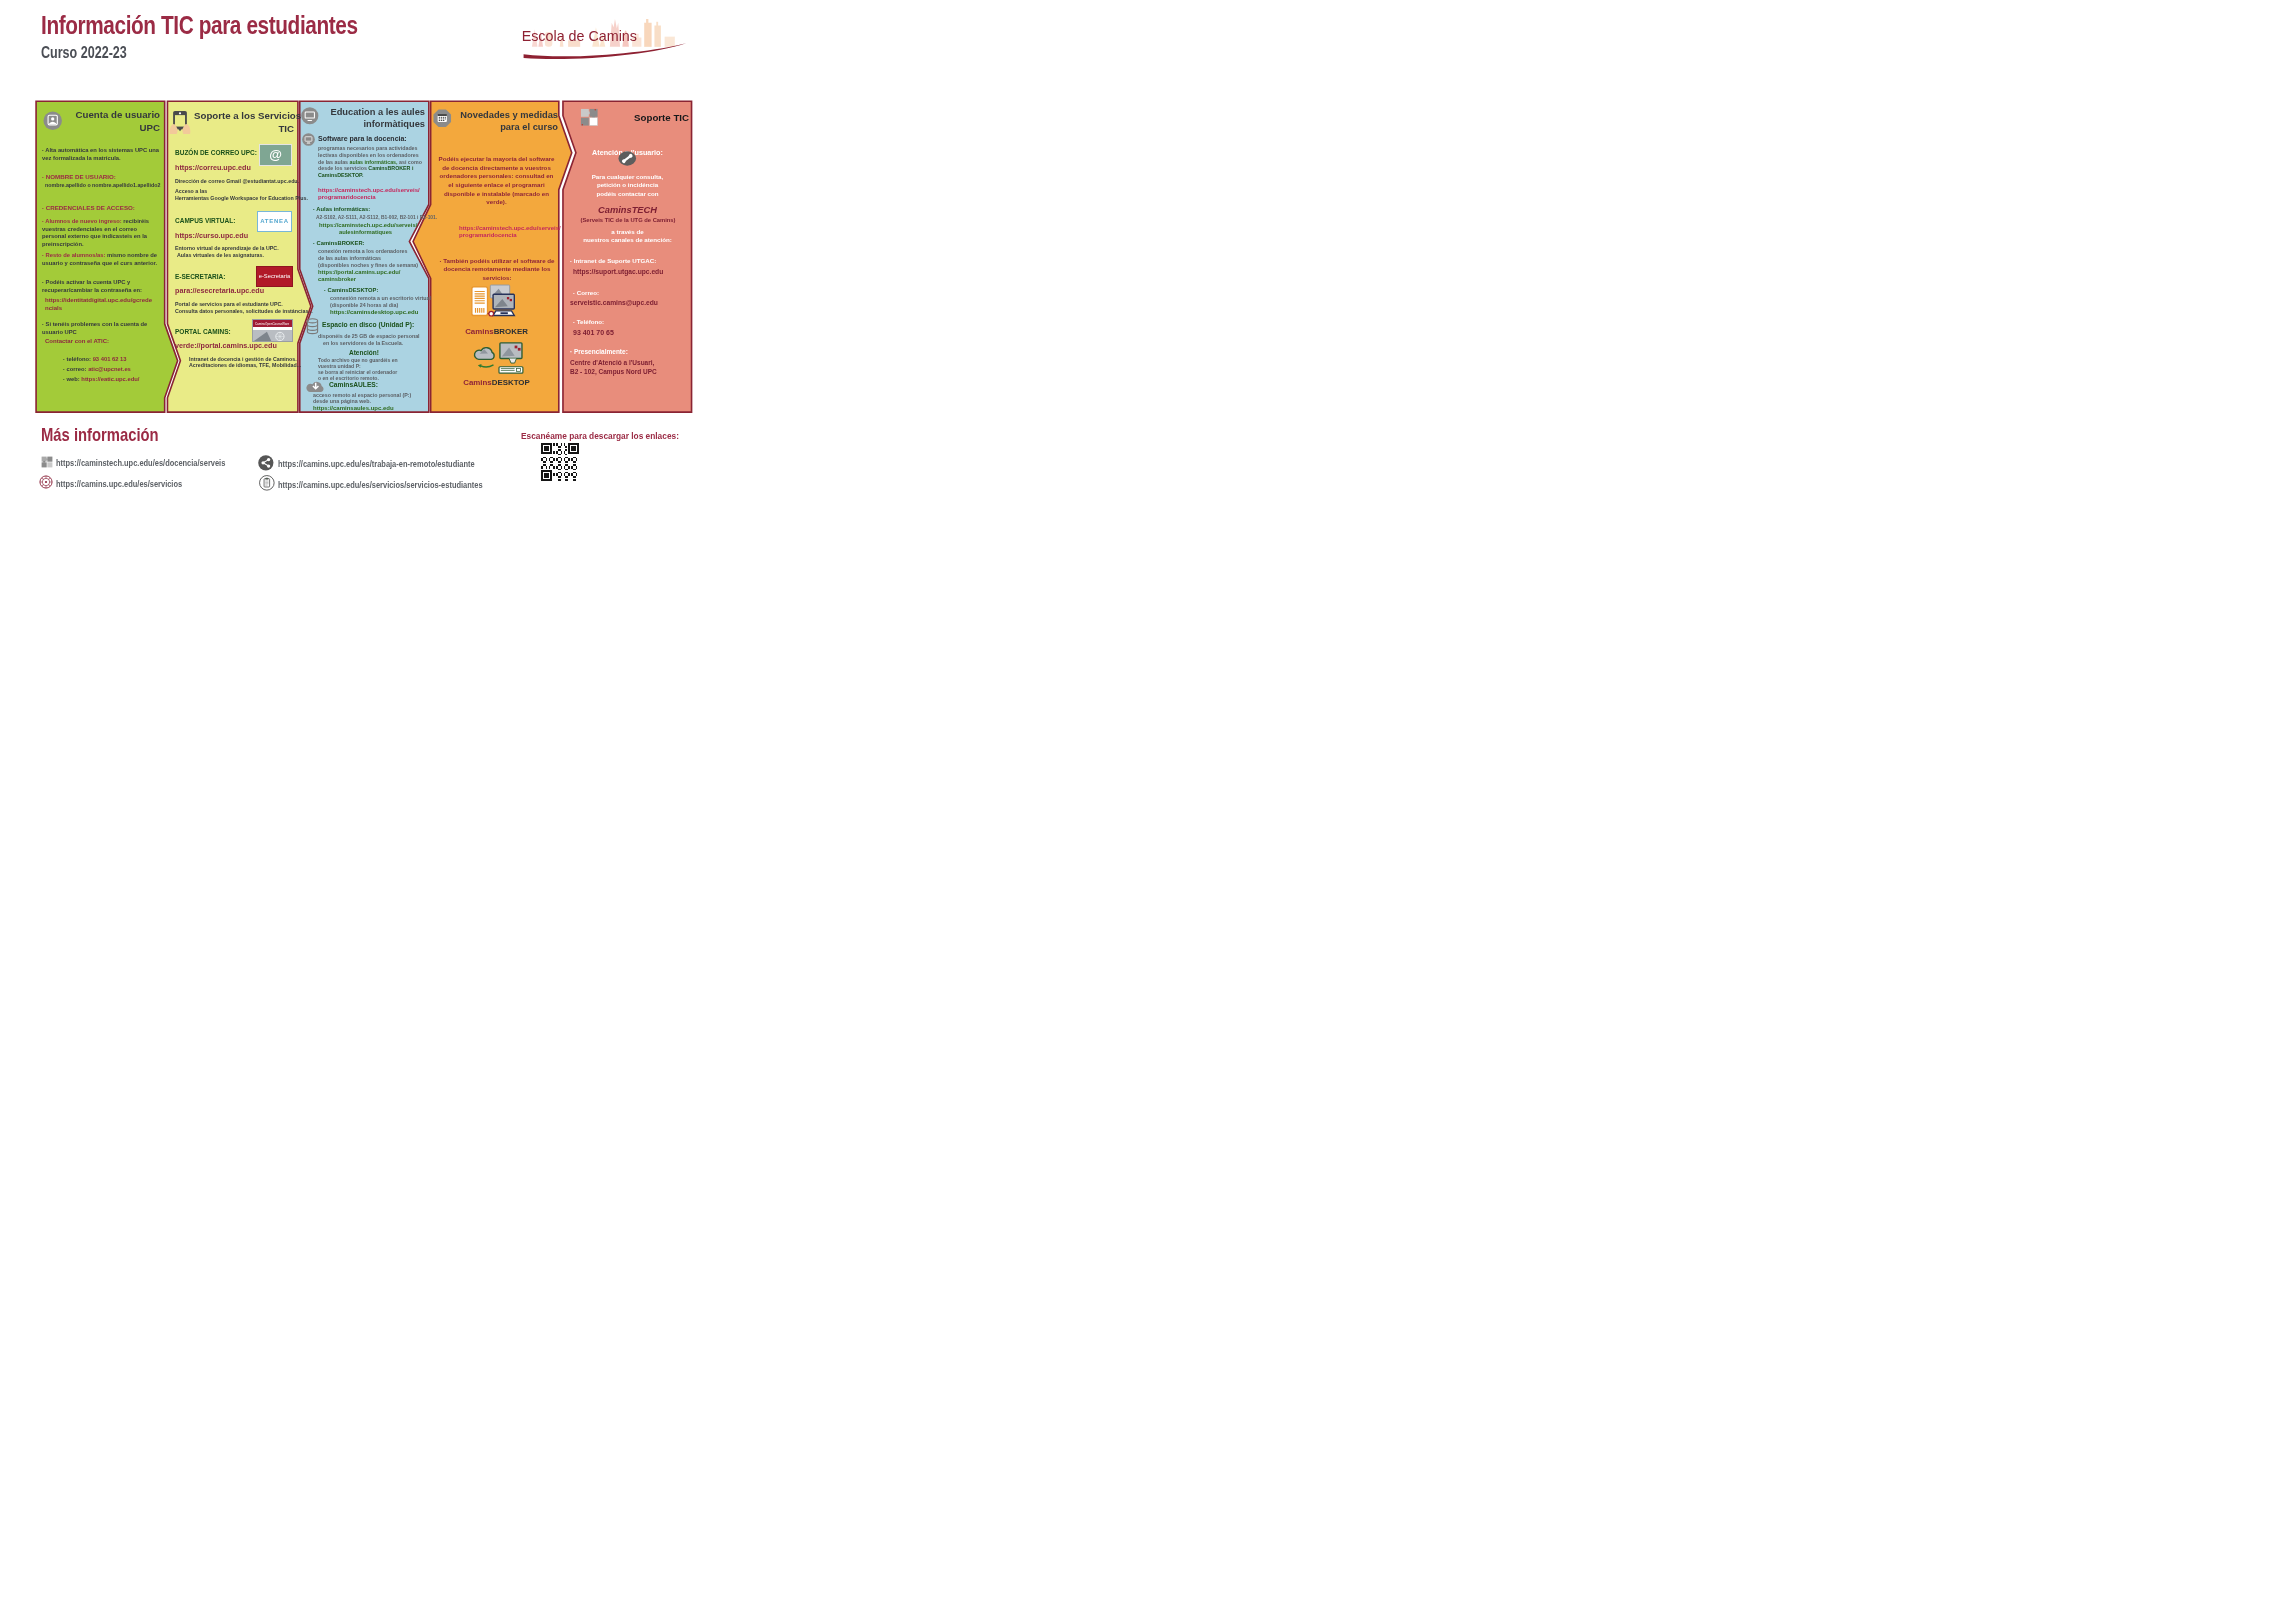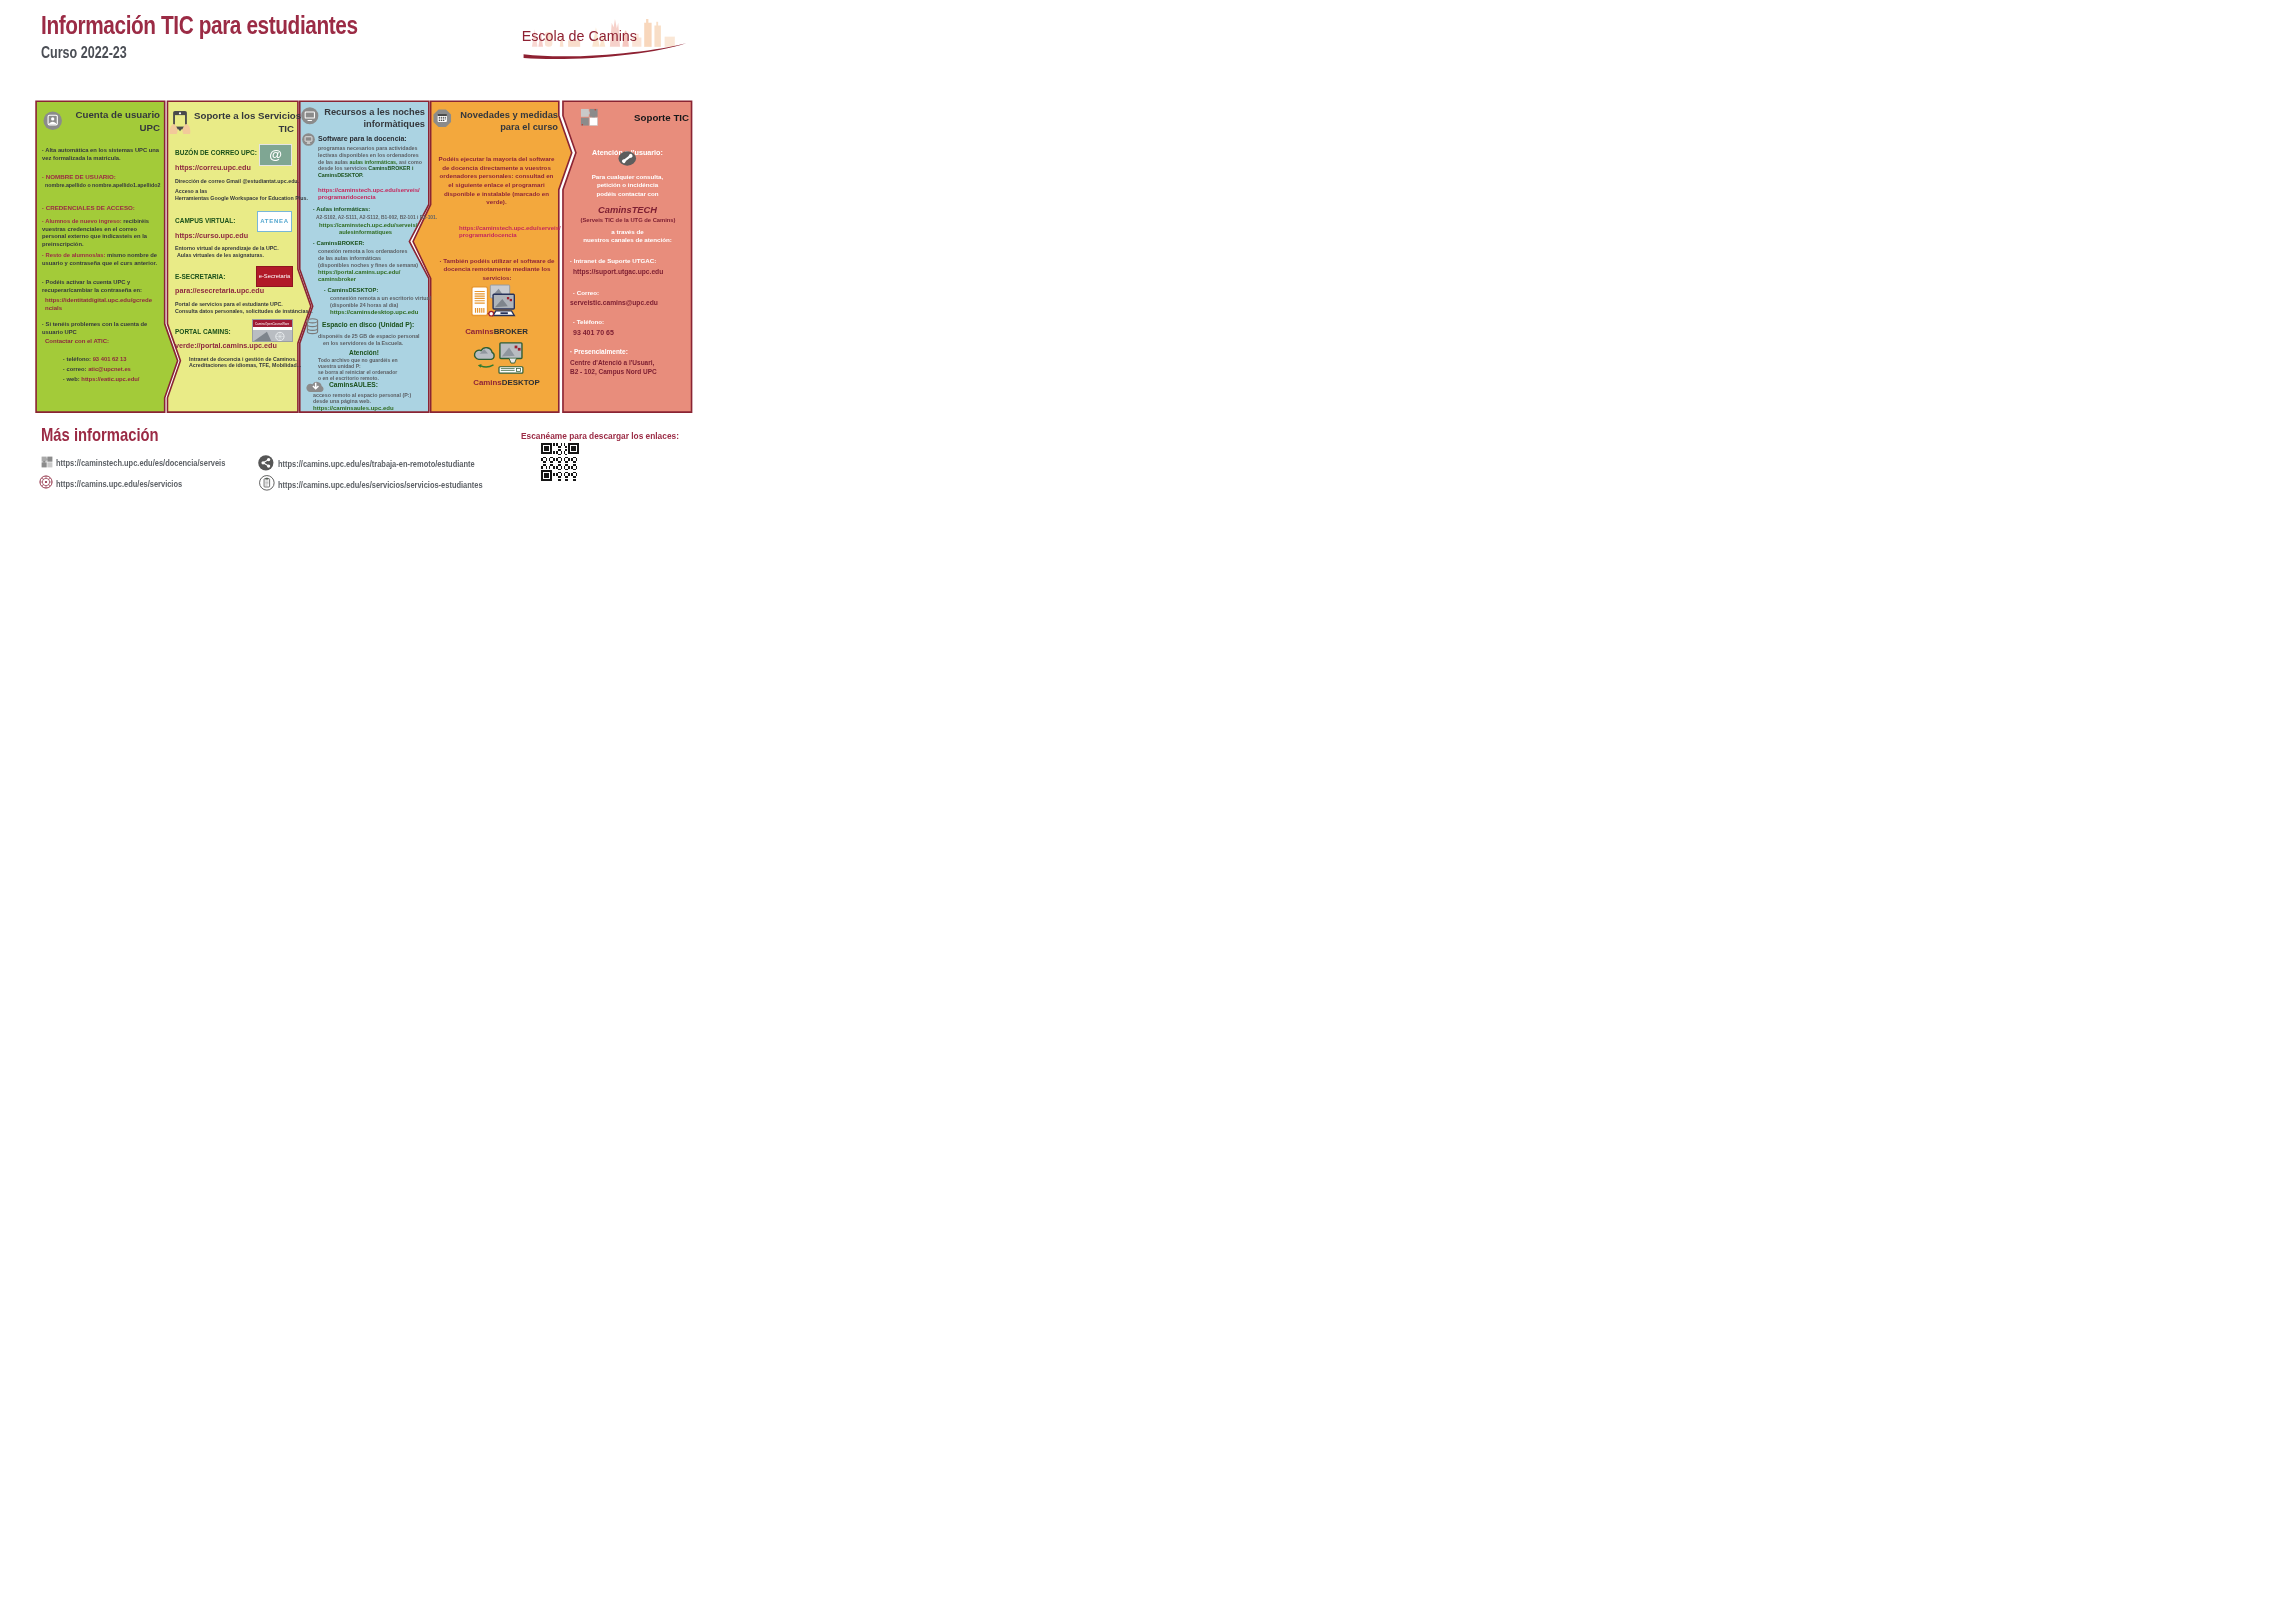--- a/index.html
+++ b/index.html
@@ -147,21 +147,21 @@
   </div>
   <div class="abs b maroon nw" style="left:175px;top:341px;font-size:7.2px;">verde://portal.camins.upc.edu</div>
   <div class="abs b char nw" style="left:189px;top:356px;font-size:5.3px;">Intranet de docencia i gestión de Caminos.</div>
   <div class="abs b char nw" style="left:189px;top:362px;font-size:5.3px;">Acreditaciones de idiomas, TFE, Mobilidad...</div>
 
   <svg class="abs" style="left:301px;top:107px;" width="17.6" height="17.6" viewBox="0 0 38 38">
     <circle cx="19" cy="19" r="18.5" fill="#8b8b8b"></circle>
     <rect x="9" y="11" width="20" height="13" rx="1.5" fill="none" stroke="#ffffff" stroke-width="2.2"></rect>
     <path d="M15 28 h8 l1.5 2.5 h-11 Z" fill="#ffffff"></path>
   </svg>
-  <div class="abs b char rt nw" style="left:319px;top:107px;width:106px;font-size:9.3px;">Recursos a les noches</div>
+  <div class="abs b char rt nw" style="left:319px;top:107px;width:106px;font-size:9.3px;">Education a les aules</div>
   <div class="abs b char rt nw" style="left:319px;top:119px;width:106px;font-size:9.3px;">informàtiques</div>
 
   <svg class="abs" style="left:302px;top:133px;" width="13" height="13" viewBox="0 0 38 38">
     <circle cx="19" cy="19" r="18.5" fill="#8b8b8b"></circle>
     <rect x="9" y="11" width="20" height="13" rx="1.5" fill="none" stroke="#ffffff" stroke-width="2.2"></rect>
     <path d="M15 28 h8 l1.5 2.5 h-11 Z" fill="#ffffff"></path>
   </svg>
   <div class="abs b nw" style="left:318px;top:135px;font-size:7px;color:#2b2e33;">Software para la docencia:</div>
   <div class="abs b" style="left:318px;top:145px;width:108px;font-size:5.3px;line-height:1.28;">
     <span class="gray">programas necesarios para actividades lectivas disponibles en los ordenadores de las aulas </span><span class="greenurl">aulas informáticas,</span><span class="gray"> asi como desde los servicios </span><span class="green">CaminsBROKER i CaminsDESKTOP.</span>
@@ -266,21 +266,21 @@
     <path d="M16 58 l-6 -5 l8 -3 Z" fill="#2f7a2f"></path>
     <rect x="58" y="4" width="48" height="34" rx="2" fill="#b9bdc2" stroke="#2f5d33" stroke-width="3"></rect>
     <path d="M62 34 l16 -20 l12 18 Z" fill="#8f969e"></path>
     <rect x="90" y="10" width="6" height="6" fill="#9d1f2e"></rect>
       <rect x="97" y="15" width="6" height="6" fill="#9d1f2e"></rect>
     <path d="M78 38 l4 10 h8 l4 -10" fill="#e9e9e9" stroke="#2f5d33" stroke-width="2"></path>
     <rect x="56" y="56" width="52" height="14" rx="2" fill="#ffffff" stroke="#2f5d33" stroke-width="2.6"></rect>
     <path d="M60 60 h30 M60 64 h30" stroke="#2f5d33" stroke-width="1.6"></path>
     <rect x="94" y="60" width="9" height="6" fill="none" stroke="#2f5d33" stroke-width="1.6"></rect>
   </svg>
-  <div class="abs b ctr nw" style="left:447px;top:378px;width:119px;font-size:7.9px;">
+  <div class="abs b ctr nw" style="left:437px;top:378px;width:119px;font-size:7.9px;">
     <span style="color:#8e2438;">Camins</span><span style="color:#2b2e33;">DESKTOP</span>
   </div>
 
   <svg class="abs" style="left:580px;top:108px;" width="18.5" height="18.5" viewBox="0 0 40 40">
     <rect x="2" y="2" width="17" height="17" fill="#c9c9c9"></rect>
       <circle cx="19" cy="10.5" r="3.4" fill="#c9c9c9"></circle>
     <rect x="21" y="2" width="17" height="17" fill="#8b8b8b"></rect>
       <circle cx="29.5" cy="19" r="3.4" fill="#8b8b8b"></circle>
     <rect x="2" y="21" width="17" height="17" fill="#8b8b8b"></rect>
     <rect x="21" y="21" width="17" height="17" fill="#ffffff" stroke="#bdbdbd" stroke-width="1.2"></rect>

